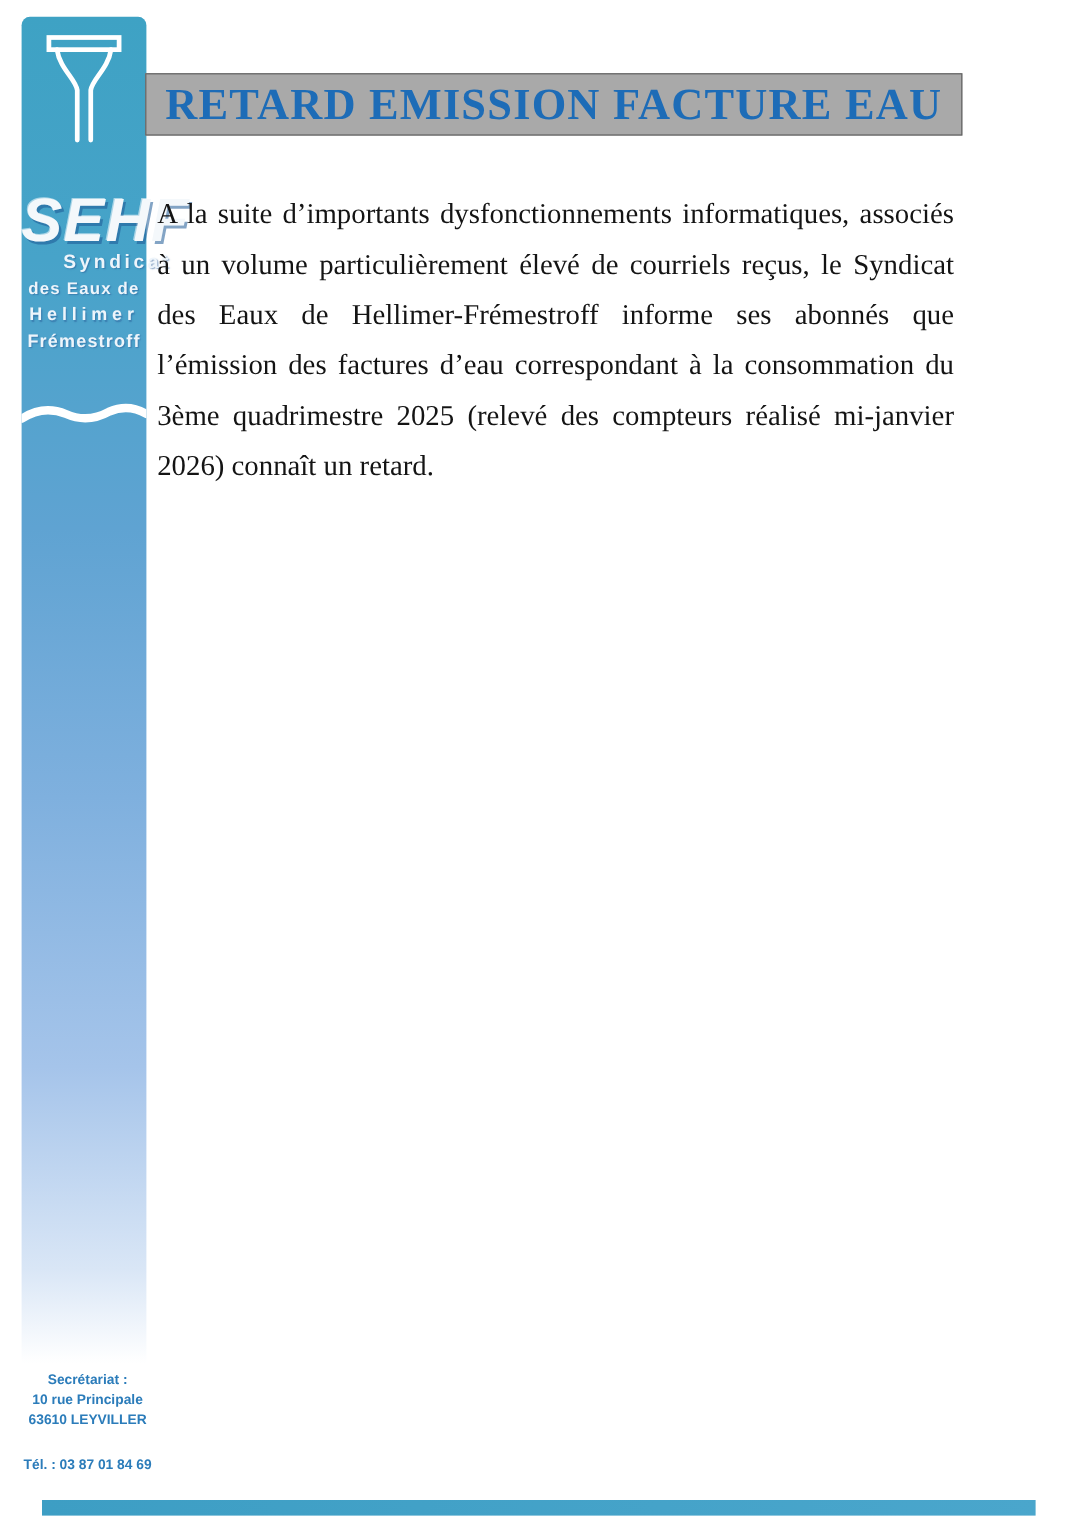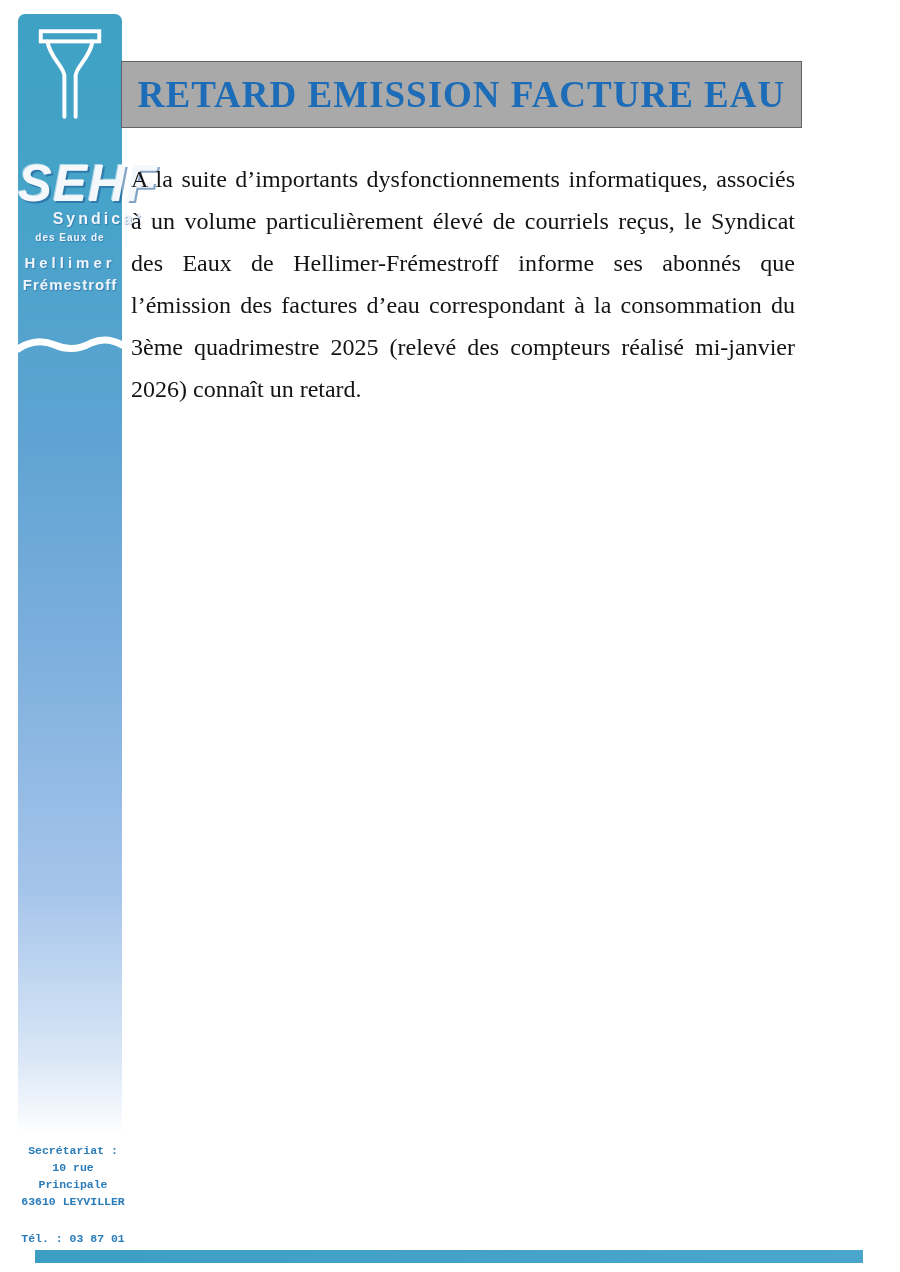--- a/index.html
+++ b/index.html
@@ -22,44 +22,44 @@
     font-family:"Liberation Sans",sans-serif;font-weight:bold;font-style:italic;
     font-size:51px;color:#f4f8fb;letter-spacing:1px;
     text-shadow:2px 2px 0 rgba(30,90,150,.55), -1px -1px 0 rgba(255,255,255,.55);
   }
   .orgline{
     position:absolute;width:100%;text-align:center;color:#eef5fb;
     font-family:"Liberation Sans",sans-serif;font-weight:bold;
     text-shadow:1px 1px 1px rgba(40,90,150,.5);
   }
   .org1{top:196px;font-size:16px;letter-spacing:3px;margin-left:28px;}
-  .org2{top:218px;font-size:10px;letter-spacing:1px;}
+  .org2{top:218px;font-size:14px;letter-spacing:1px;}
   .org3{top:240px;font-size:15px;letter-spacing:4px;}
   .org4{top:262px;font-size:15px;letter-spacing:1px;text-align:center;}
   .wave{position:absolute;top:320px;left:0;}
 
   
   .header-box{
-    position:absolute;left:121px;top:61px;width:681px;height:67px;
+    position:absolute;left:121px;top:61px;width:681px;height:52px;
     background:#a9a9a9;border:1px solid #636363;box-sizing:border-box;
     display:flex;align-items:center;justify-content:center;
   }
   .header-title{
     font-family:"Liberation Serif",serif;font-weight:bold;font-size:37px;
     color:#1d6cb7;letter-spacing:1px;white-space:nowrap;
   }
 
   
   .bodytext{position:absolute;left:131px;top:158px;width:664px;color:#141414;}
   .bodytext p{margin:0 0 14px 0;font-size:24px;line-height:42px;text-align:justify;}
 
   
   .contact{
     position:absolute;left:18px;top:1142px;width:110px;text-align:center;
-    font-family:Liberation Mono, monospace;font-weight:bold;color:#2b7cba;
+    font-family:Liberation Sans, sans-serif;font-weight:bold;color:#2b7cba;
     font-size:11.5px;line-height:17px;
   }
   .phone{margin-top:20px;}
 
   
   .bottom-bar{
     position:absolute;left:35px;top:1250px;width:828px;height:13px;
     background:linear-gradient(90deg,#3d9ec4,#4aa6cc);
   }
 </style>

